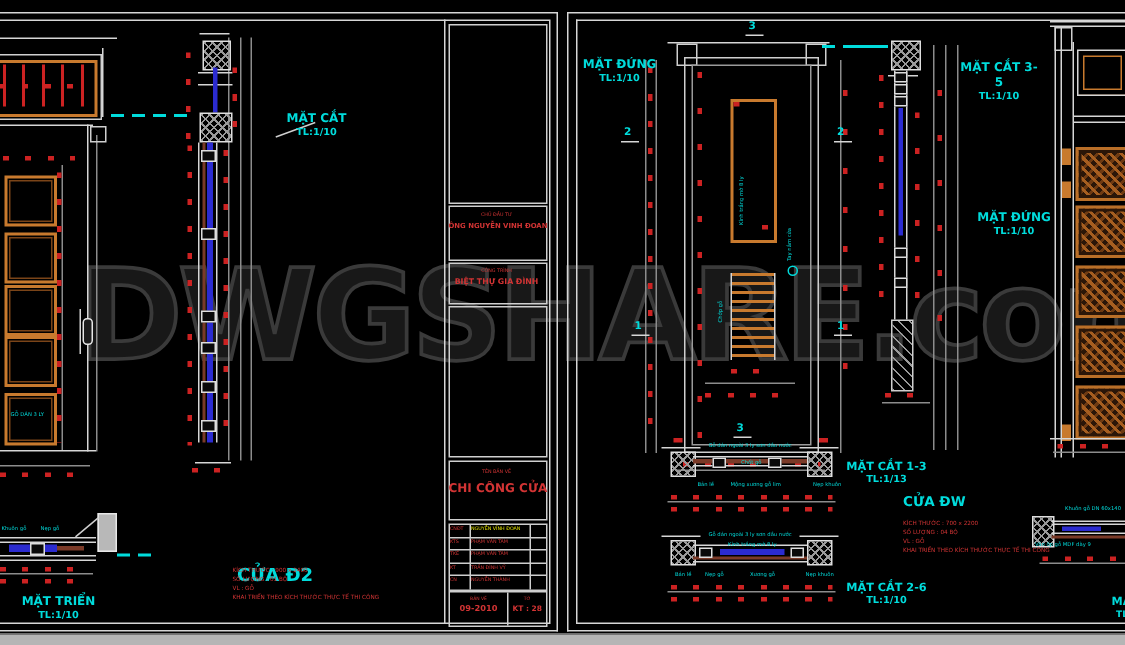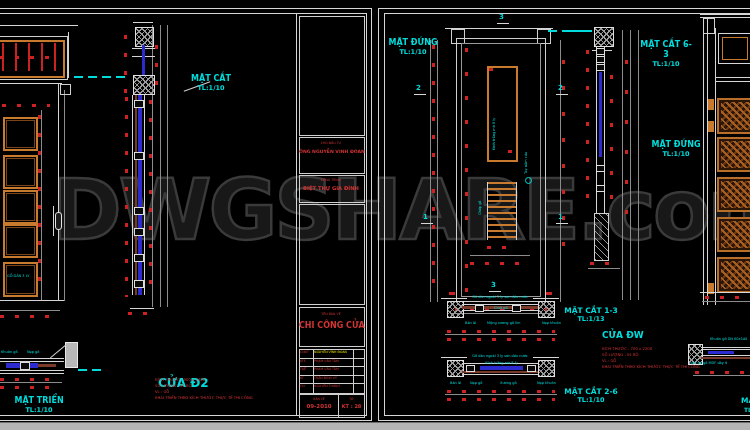--- a/index.html
+++ b/index.html
@@ -232,21 +232,21 @@
   <div class="mk" style="left:556px;top:213px;width:12px;height:12px">
     <span class="n">1</span>
       <span class="f"></span>
   </div>
   <div class="mk" style="left:489px;top:281px;width:12px;height:12px">
     <span class="n">3</span>
       <span class="f"></span>
   </div>
 
   <div class="dlabel" style="left:638px;top:40px;width:56px">
-    <span class="t">MẶT CẮT 6-3</span>
+    <span class="t">MẶT CẮT 3-5</span>
     <span class="s">TL:1/10</span>
   </div>
   <div class="hatch z2" style="left:594px;top:27px;width:18px;height:18px"></div>
   <div class="ln z2" style="left:592px;top:50px;width:20px;height:1px"></div>
   <div class="ln z2" style="left:596px;top:47px;width:1px;height:166px"></div>
   <div class="ln z2" style="left:604px;top:47px;width:1px;height:166px"></div>
   <div class="clip z2" style="left:596px;top:48px;width:7px;height:5px"></div>
   <div class="clip z2" style="left:596px;top:56px;width:7px;height:5px"></div>
   <div class="clip z2" style="left:596px;top:64px;width:7px;height:5px"></div>
   <div class="blue z2" style="left:599px;top:72px;width:3px;height:85px"></div>

